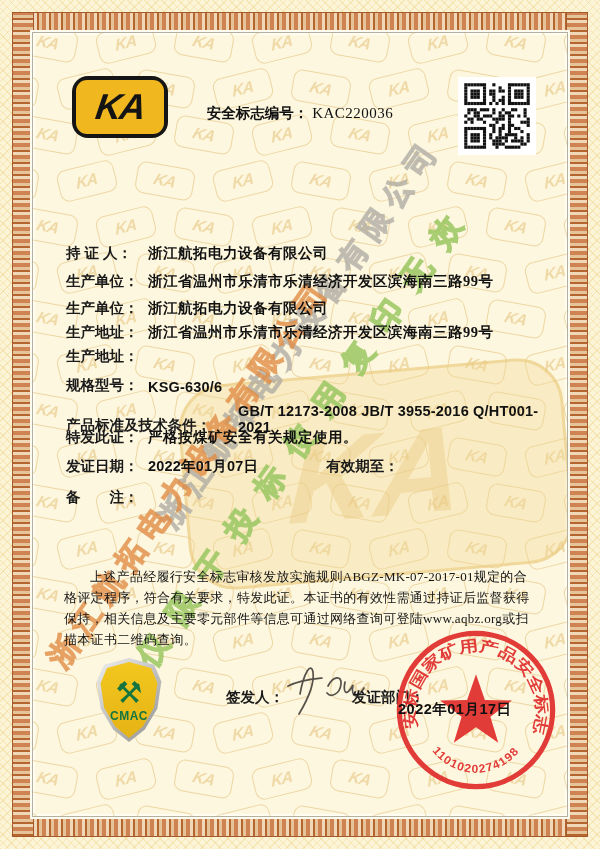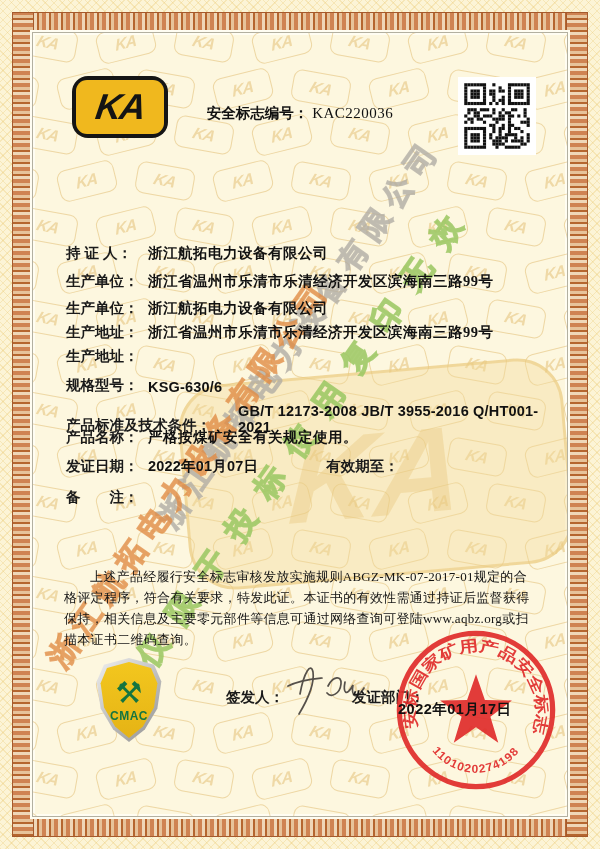--- a/index.html
+++ b/index.html
@@ -740,21 +740,21 @@
     </div>
     <div class="row" style="top:376px">
       <span class="lab">规格型号：</span>
       <span class="val num">KSG-630/6</span>
     </div>
     <div class="row wide" style="top:403px">
       <span class="lab">产品标准及技术条件：</span>
       <span class="val num">GB/T 12173-2008 JB/T 3955-2016 Q/HT001-2021</span>
     </div>
     <div class="row" style="top:428px">
-      <span class="lab">产品名称：</span>
+      <span class="lab">特发此证：</span>
       <span class="val">严格按煤矿安全有关规定使用。</span>
     </div>
     <div class="row" style="top:457px">
       <span class="lab">发证日期：</span>
       <span class="val num">2022年01月07日</span>
       <span class="lab2">有效期至：</span>
     </div>
     <div class="row" style="top:488px">
       <span class="lab">备　　注：</span>
       <span class="val"></span>

